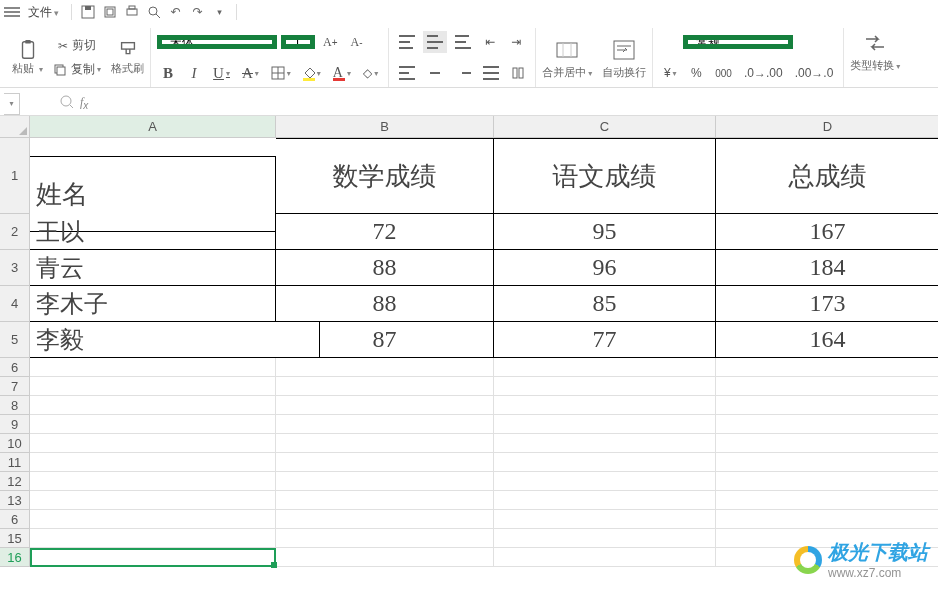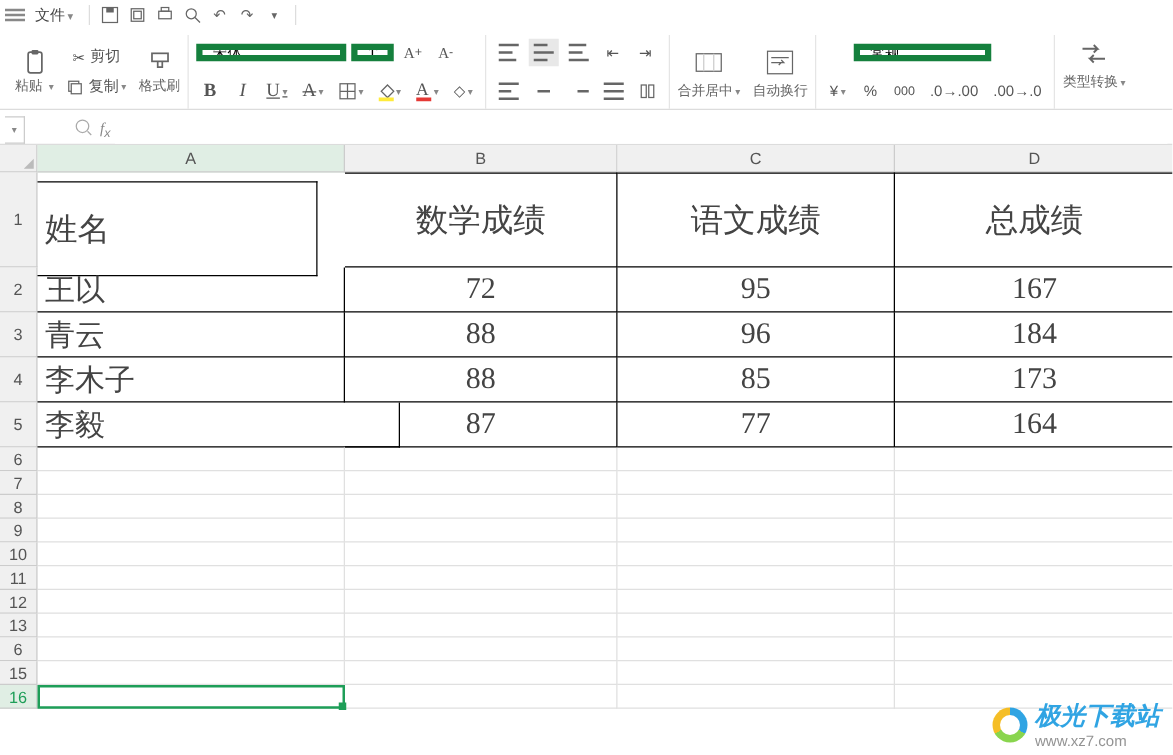--- a/index.html
+++ b/index.html
@@ -67,21 +67,21 @@
   .data-cell.center { justify-content:center;}
   .data-cell.left { justify-content:flex-start;}
   
   
   .active-cell { position:absolute; border:2px solid #1e9e58; pointer-events:none;}
   .active-cell::after { content:""; position:absolute; right:-3px; bottom:-3px; width:6px; height:6px; background:#1e9e58;}
   .col-h.active { background:#e0eee4;}
   .row-h.active { background:#e0eee4; color:#1e9e58;}
   
   
-  .watermark { position:absolute; right:10px; bottom:4px; display:flex; align-items:center; gap:6px; font-size:20px; color:#1a9be0; font-style:italic; font-weight:bold; opacity:0.9;}
+  .watermark { position:absolute; right:10px; bottom:24px; display:flex; align-items:center; gap:6px; font-size:20px; color:#1a9be0; font-style:italic; font-weight:bold; opacity:0.9;}
   .watermark .logo { width:28px; height:28px; border-radius:50%; background: conic-gradient(#1a9be0 0 120deg, #7dd13b 120deg 240deg, #f5b80f 240deg 360deg); position:relative;}
   .watermark .logo::after { content:""; position:absolute; inset:6px; border-radius:50%; background:#fff;}
   .watermark .site { font-size:12px; color:#888; font-style:normal; font-weight:normal;}
 </style>
 </head>
 <body>
 
 <div class="menubar">
   <div class="menu-hamburger">
       <span></span>
@@ -339,21 +339,21 @@
       <div class="row-h" style="height: 19px;">9</div>
       <div class="row-h" style="height: 19px;">10</div>
       <div class="row-h" style="height: 19px;">11</div>
       <div class="row-h" style="height: 19px;">12</div>
       <div class="row-h" style="height: 19px;">13</div>
       <div class="row-h" style="height: 19px;">6</div>
       <div class="row-h" style="height: 19px;">15</div>
       <div class="row-h active" style="height: 19px;">16</div>
     </div>
   <div class="cells" id="cells">
-      <div class="cell data-header data-border-bottom data-border-top data-border-right" style="left: 0px; top: 7px; width: 224px; height: 76px;">姓名</div>
+      <div class="cell data-header data-border-bottom data-border-top data-border-right" style="left: 0px; top: 18px; width: 246px; height: 76px;">姓名</div>
       <div class="cell data-header center data-border-bottom data-border-top data-border-right" style="left: 246px; top: 0px; width: 218px; height: 76px;">数学成绩</div>
       <div class="cell data-header center data-border-bottom data-border-top data-border-right" style="left: 464px; top: 0px; width: 222px; height: 76px;">语文成绩</div>
       <div class="cell data-header center data-border-bottom data-border-top" style="left: 686px; top: 0px; width: 224px; height: 76px;">总成绩</div>
       <div class="cell data-cell left data-border-bottom data-border-right" style="left: 0px; top: 76px; width: 246px; height: 36px;">王以</div>
       <div class="cell data-cell center data-border-bottom data-border-right" style="left: 246px; top: 76px; width: 218px; height: 36px;">72</div>
       <div class="cell data-cell center data-border-bottom data-border-right" style="left: 464px; top: 76px; width: 222px; height: 36px;">95</div>
       <div class="cell data-cell center data-border-bottom" style="left: 686px; top: 76px; width: 224px; height: 36px;">167</div>
       <div class="cell data-cell left data-border-bottom data-border-right" style="left: 0px; top: 112px; width: 246px; height: 36px;">青云</div>
       <div class="cell data-cell center data-border-bottom data-border-right" style="left: 246px; top: 112px; width: 218px; height: 36px;">88</div>
       <div class="cell data-cell center data-border-bottom data-border-right" style="left: 464px; top: 112px; width: 222px; height: 36px;">96</div>

